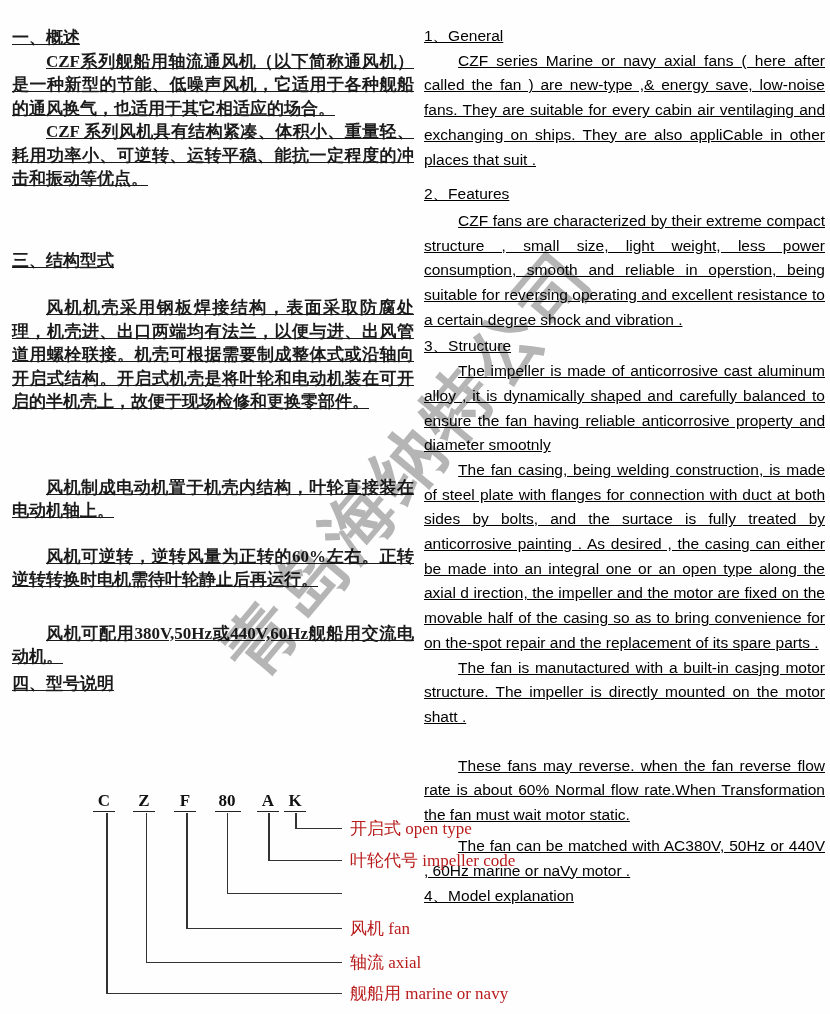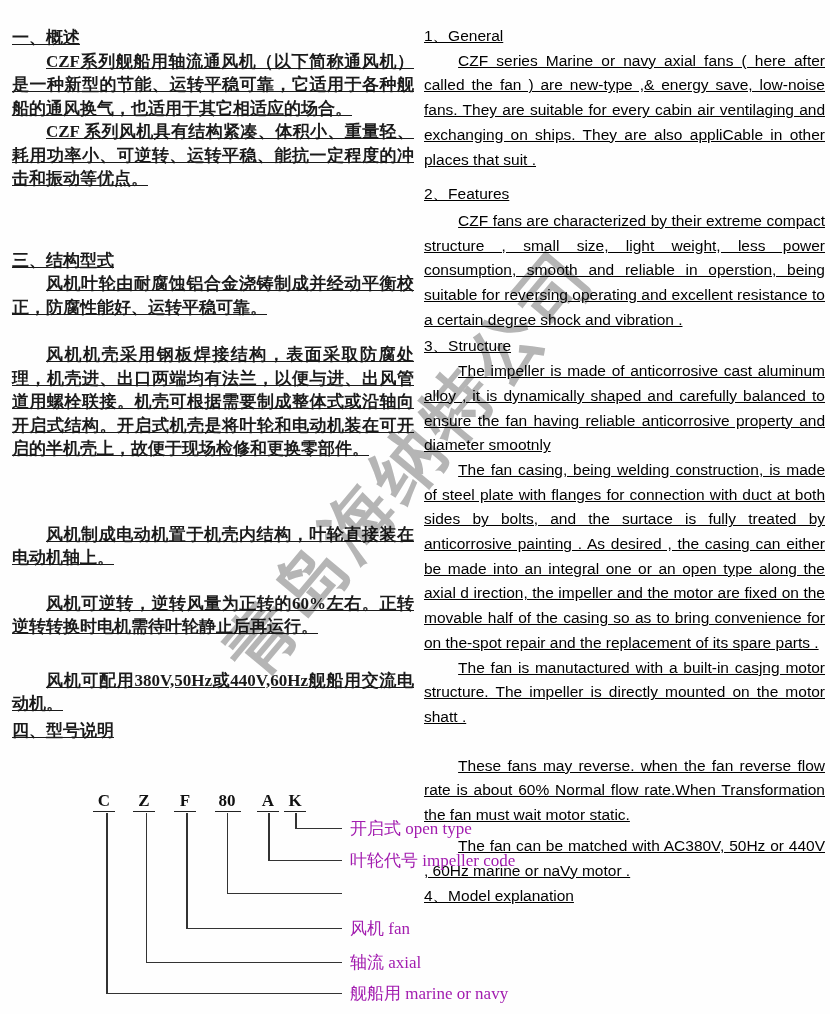--- a/index.html
+++ b/index.html
@@ -56,32 +56,31 @@
     position:absolute;top:791px;width:30px;text-align:center;
     font-family:"Liberation Serif","DejaVu Serif",serif;
     font-weight:bold;font-size:17px;color:#111;
   }
   .code-underline{position:absolute;top:811px;width:22px;height:0;border-top:1.6px solid #222;}
   .vline{position:absolute;width:1.6px;background:#333;top:813px;}
   .hline{position:absolute;height:1.6px;background:#333;}
   .leader-label{
     position:absolute;left:350px;white-space:nowrap;
     font-family:"Liberation Serif","DejaVu Serif",serif;
-    font-size:17px;color:#a21caf;
+    font-size:17px;color:#b91c1c;
   }
 </style>
 </head>
 <body>
 
 <div class="col col-left">
   <h3>一、概述</h3>
-  <p>CZF系列舰船用轴流通风机（以下简称通风机）是一种新型的节能、运转平稳可靠，它适用于各种舰船的通风换气，也适用于其它相适应的场合。</p>
+  <p>CZF系列舰船用轴流通风机（以下简称通风机）是一种新型的节能、低噪声风机，它适用于各种舰船的通风换气，也适用于其它相适应的场合。</p>
   <p>CZF 系列风机具有结构紧凑、体积小、重量轻、耗用功率小、可逆转、运转平稳、能抗一定程度的冲击和振动等优点。</p>
   <h3 class="lh3">三、结构型式</h3>
-  <p>风机叶轮由耐腐蚀铝合金浇铸制成并经动平衡校正，防腐性能好、运转平稳可靠。</p>
   <p class="lp4">风机机壳采用钢板焊接结构，表面采取防腐处理，机壳进、出口两端均有法兰，以便与进、出风管道用螺栓联接。机壳可根据需要制成整体式或沿轴向开启式结构。开启式机壳是将叶轮和电动机装在可开启的半机壳上，故便于现场检修和更换零部件。</p>
   <p class="lp5">风机制成电动机置于机壳内结构，叶轮直接装在电动机轴上。</p>
   <p class="lp6">风机可逆转，逆转风量为正转的60%左右。正转逆转转换时电机需待叶轮静止后再运行。</p>
   <p class="lp7">风机可配用380V,50Hz或440V,60Hz舰船用交流电动机。</p>
   <h3 class="lh4">四、型号说明</h3>
 </div>
 
 <div class="col col-right">
   <h3>1、General</h3>
   <p>CZF series Marine or navy axial fans ( here after called the fan ) are new-type ,&amp; energy save, low-noise fans. They are suitable for every cabin air ventilaging and exchanging on ships. They are also appliCable in other places that suit .</p>

